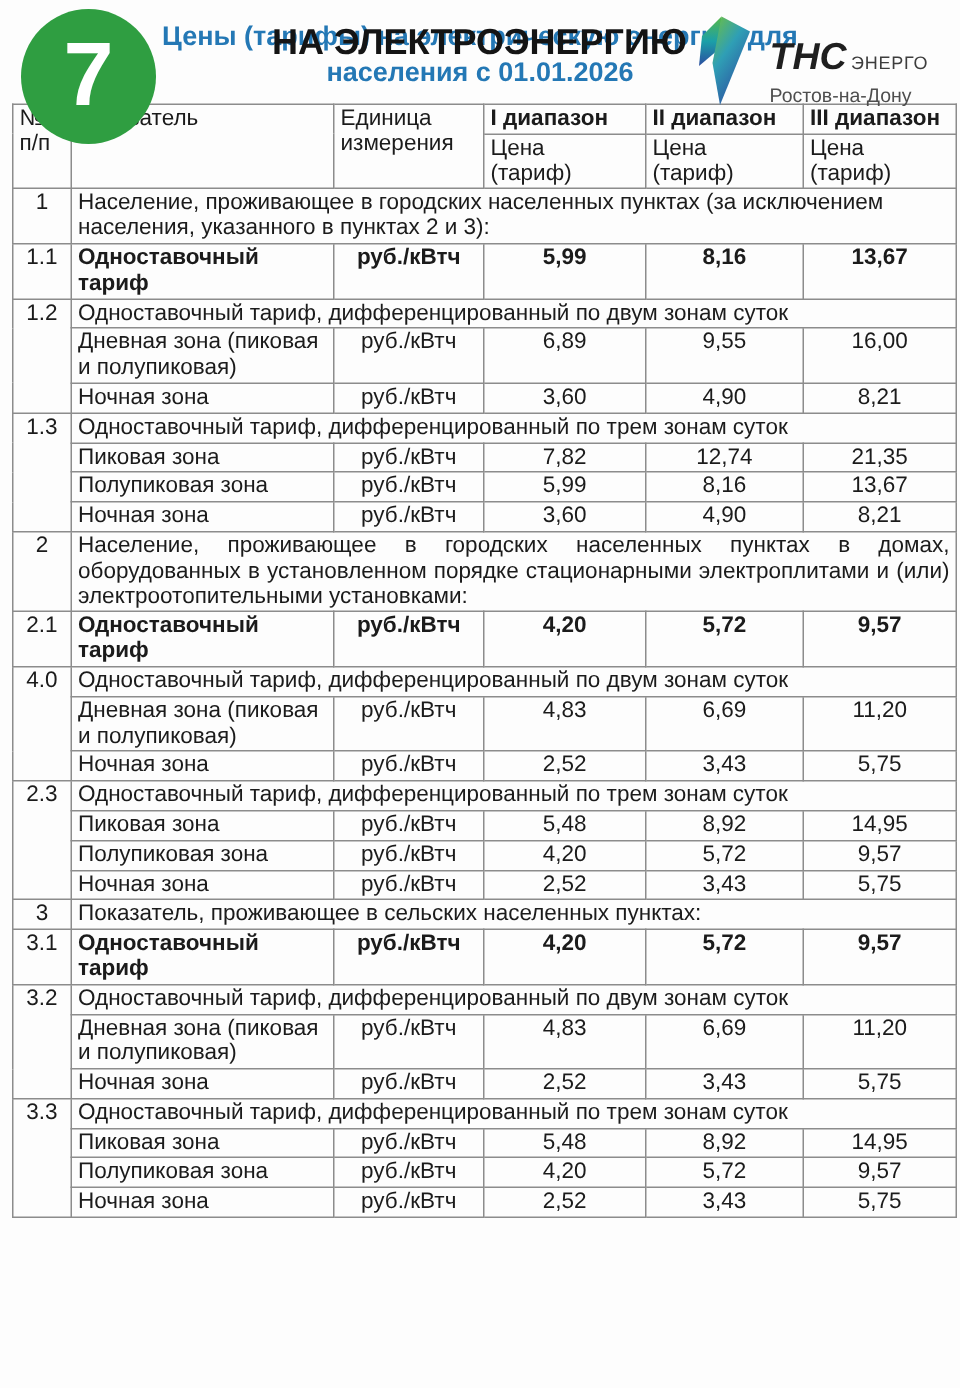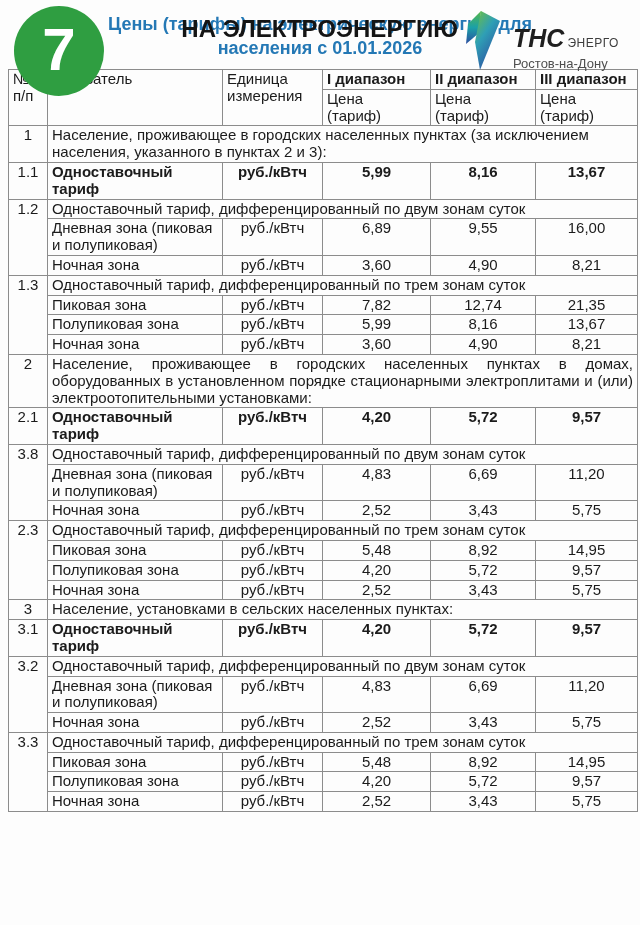--- a/index.html
+++ b/index.html
@@ -231,21 +231,21 @@
         <tr class="tariff-row">
           <td class="num">2.1</td>
           <td class="bold prewrap">Одноставочный
 тариф</td>
           <td class="val bold">руб./кВтч</td>
           <td class="val bold">4,20</td>
           <td class="val bold">5,72</td>
           <td class="val bold">9,57</td>
         </tr>
         <tr class="zone-heading-row">
-          <td class="num" rowspan="3">3.8</td>
+          <td class="num" rowspan="3">4.0</td>
           <td class="zone-heading" colspan="5">Одноставочный тариф, дифференцированный по двум зонам суток</td>
         </tr>
         <tr class="zone-row">
           <td>Дневная зона (пиковая и полупиковая)</td>
           <td class="val">руб./кВтч</td>
           <td class="val">4,83</td>
           <td class="val">6,69</td>
           <td class="val">11,20</td>
         </tr>
         <tr class="zone-row">
@@ -275,21 +275,21 @@
         </tr>
         <tr class="zone-row">
           <td>Ночная зона</td>
           <td class="val">руб./кВтч</td>
           <td class="val">2,52</td>
           <td class="val">3,43</td>
           <td class="val">5,75</td>
         </tr>
         <tr class="section-row">
           <td class="num">3</td>
-          <td class="section-title" colspan="5">Население, установками в сельских населенных пунктах:</td>
+          <td class="section-title" colspan="5">Показатель, проживающее в сельских населенных пунктах:</td>
         </tr>
         <tr class="tariff-row">
           <td class="num">3.1</td>
           <td class="bold prewrap">Одноставочный
 тариф</td>
           <td class="val bold">руб./кВтч</td>
           <td class="val bold">4,20</td>
           <td class="val bold">5,72</td>
           <td class="val bold">9,57</td>
         </tr>

